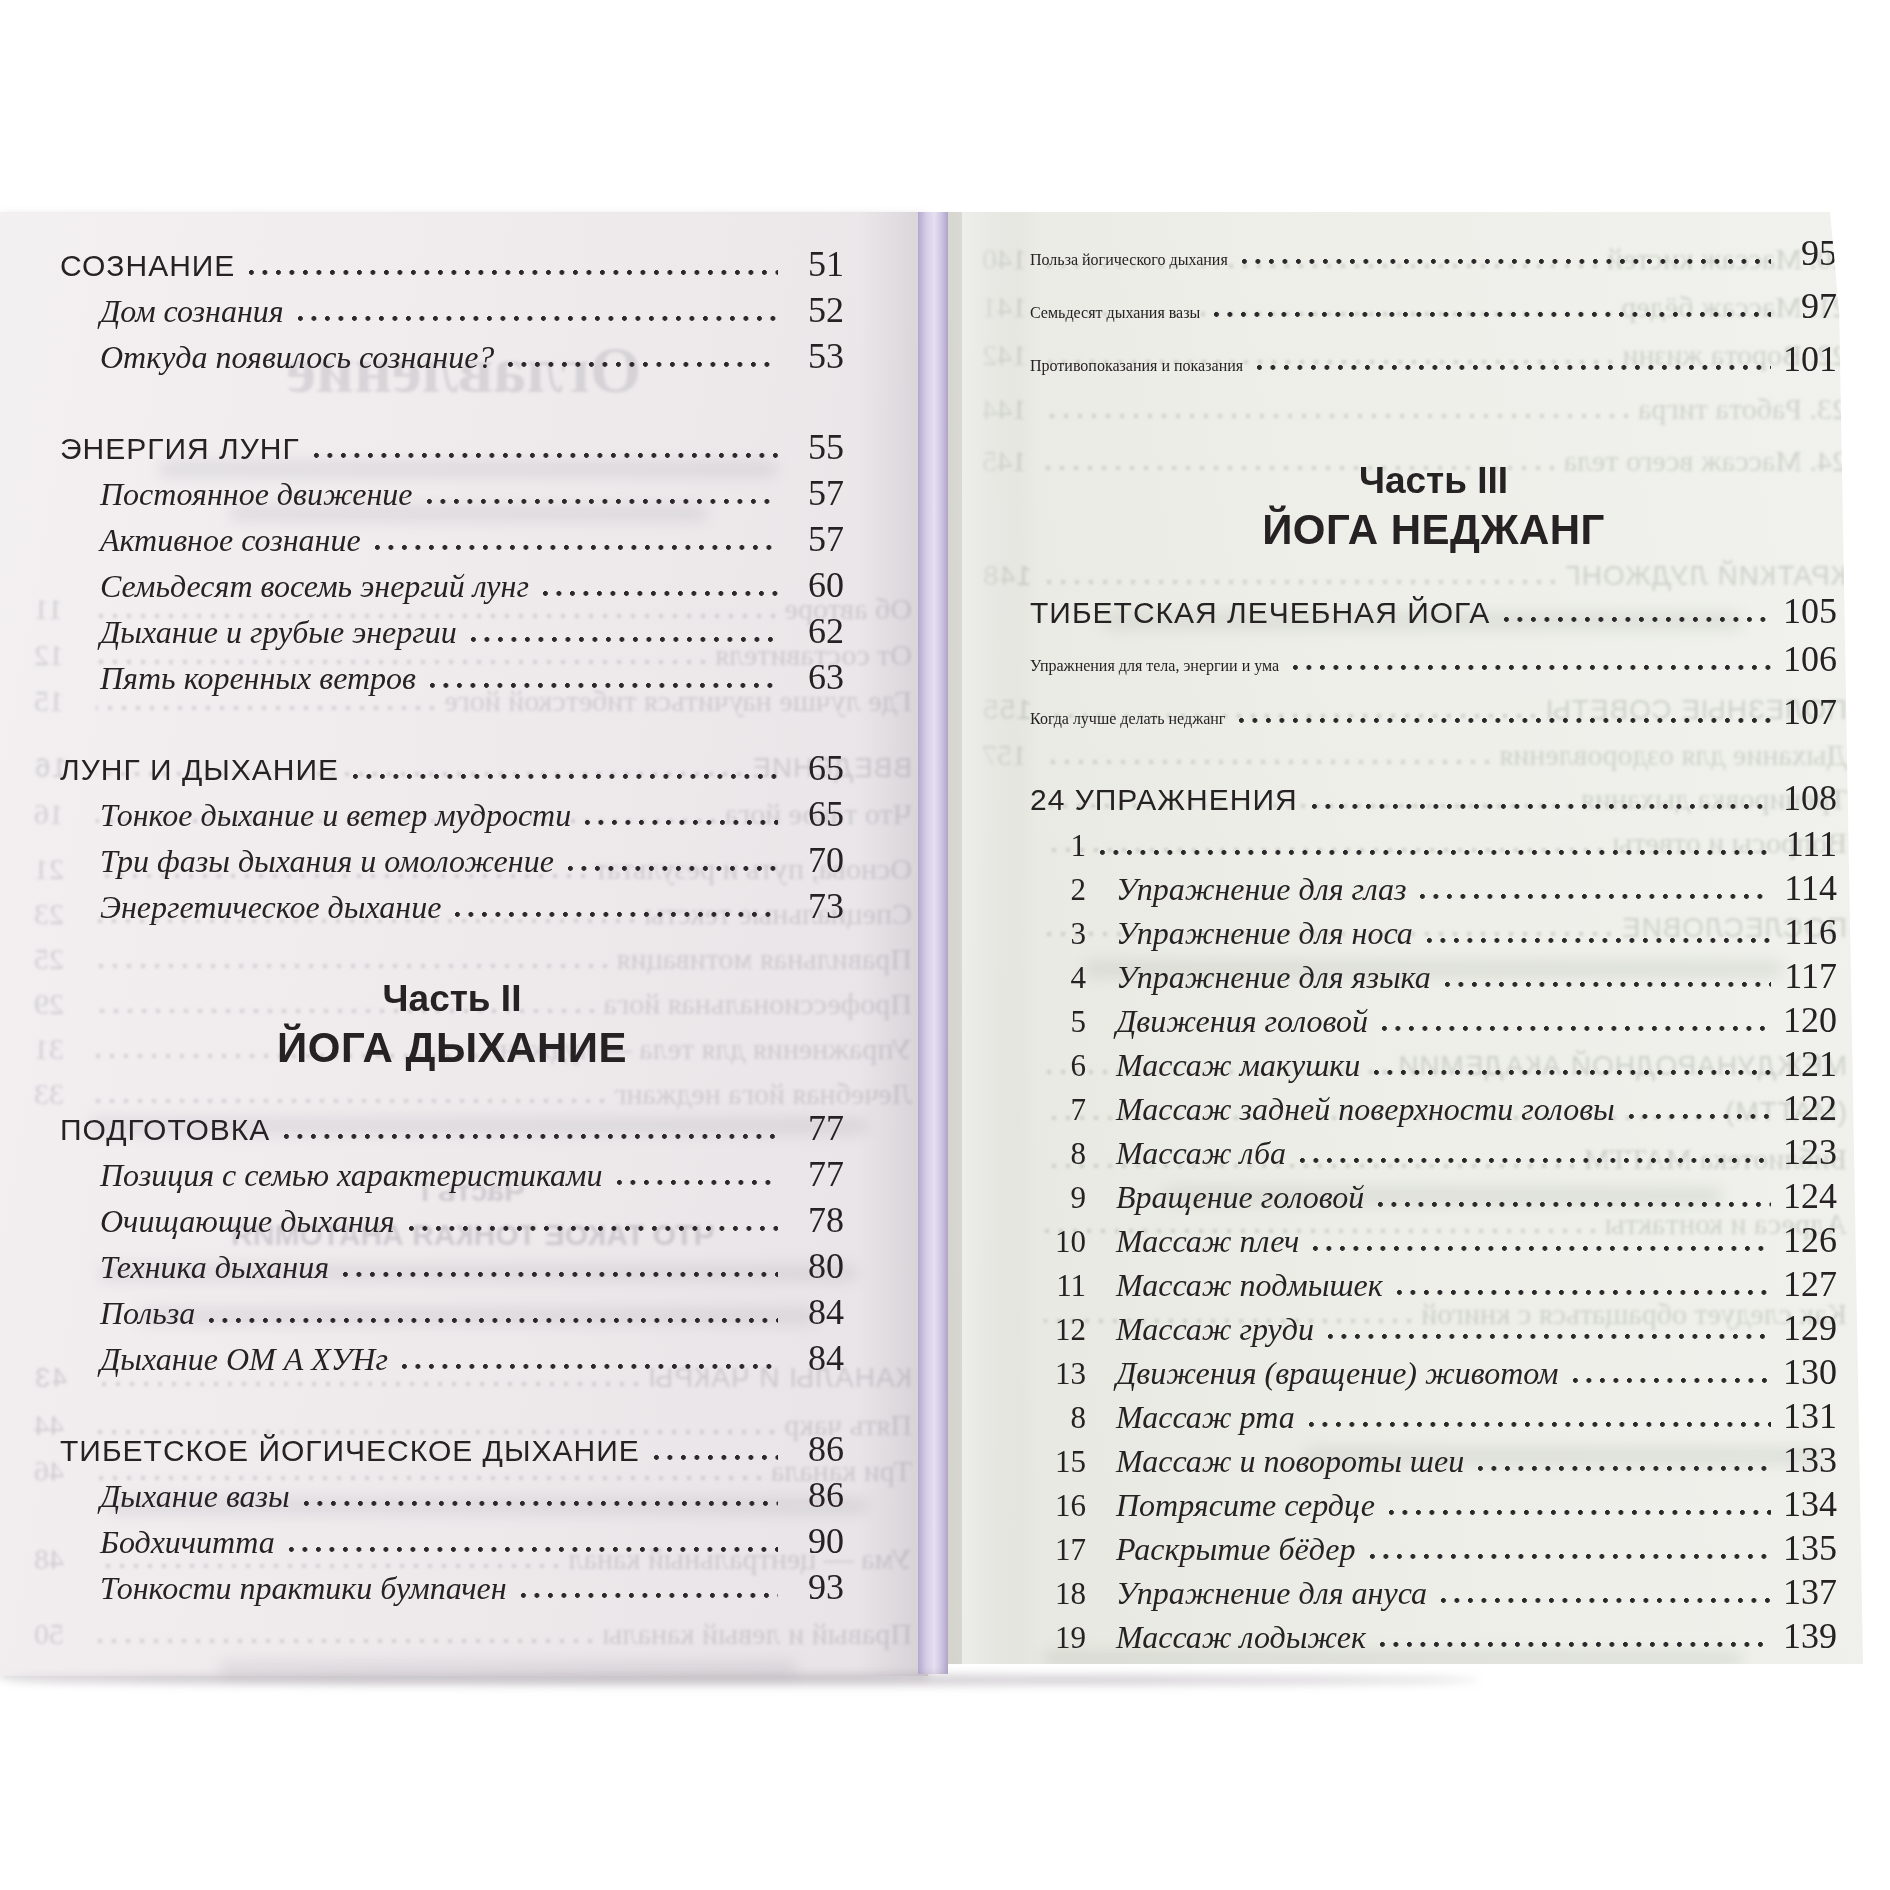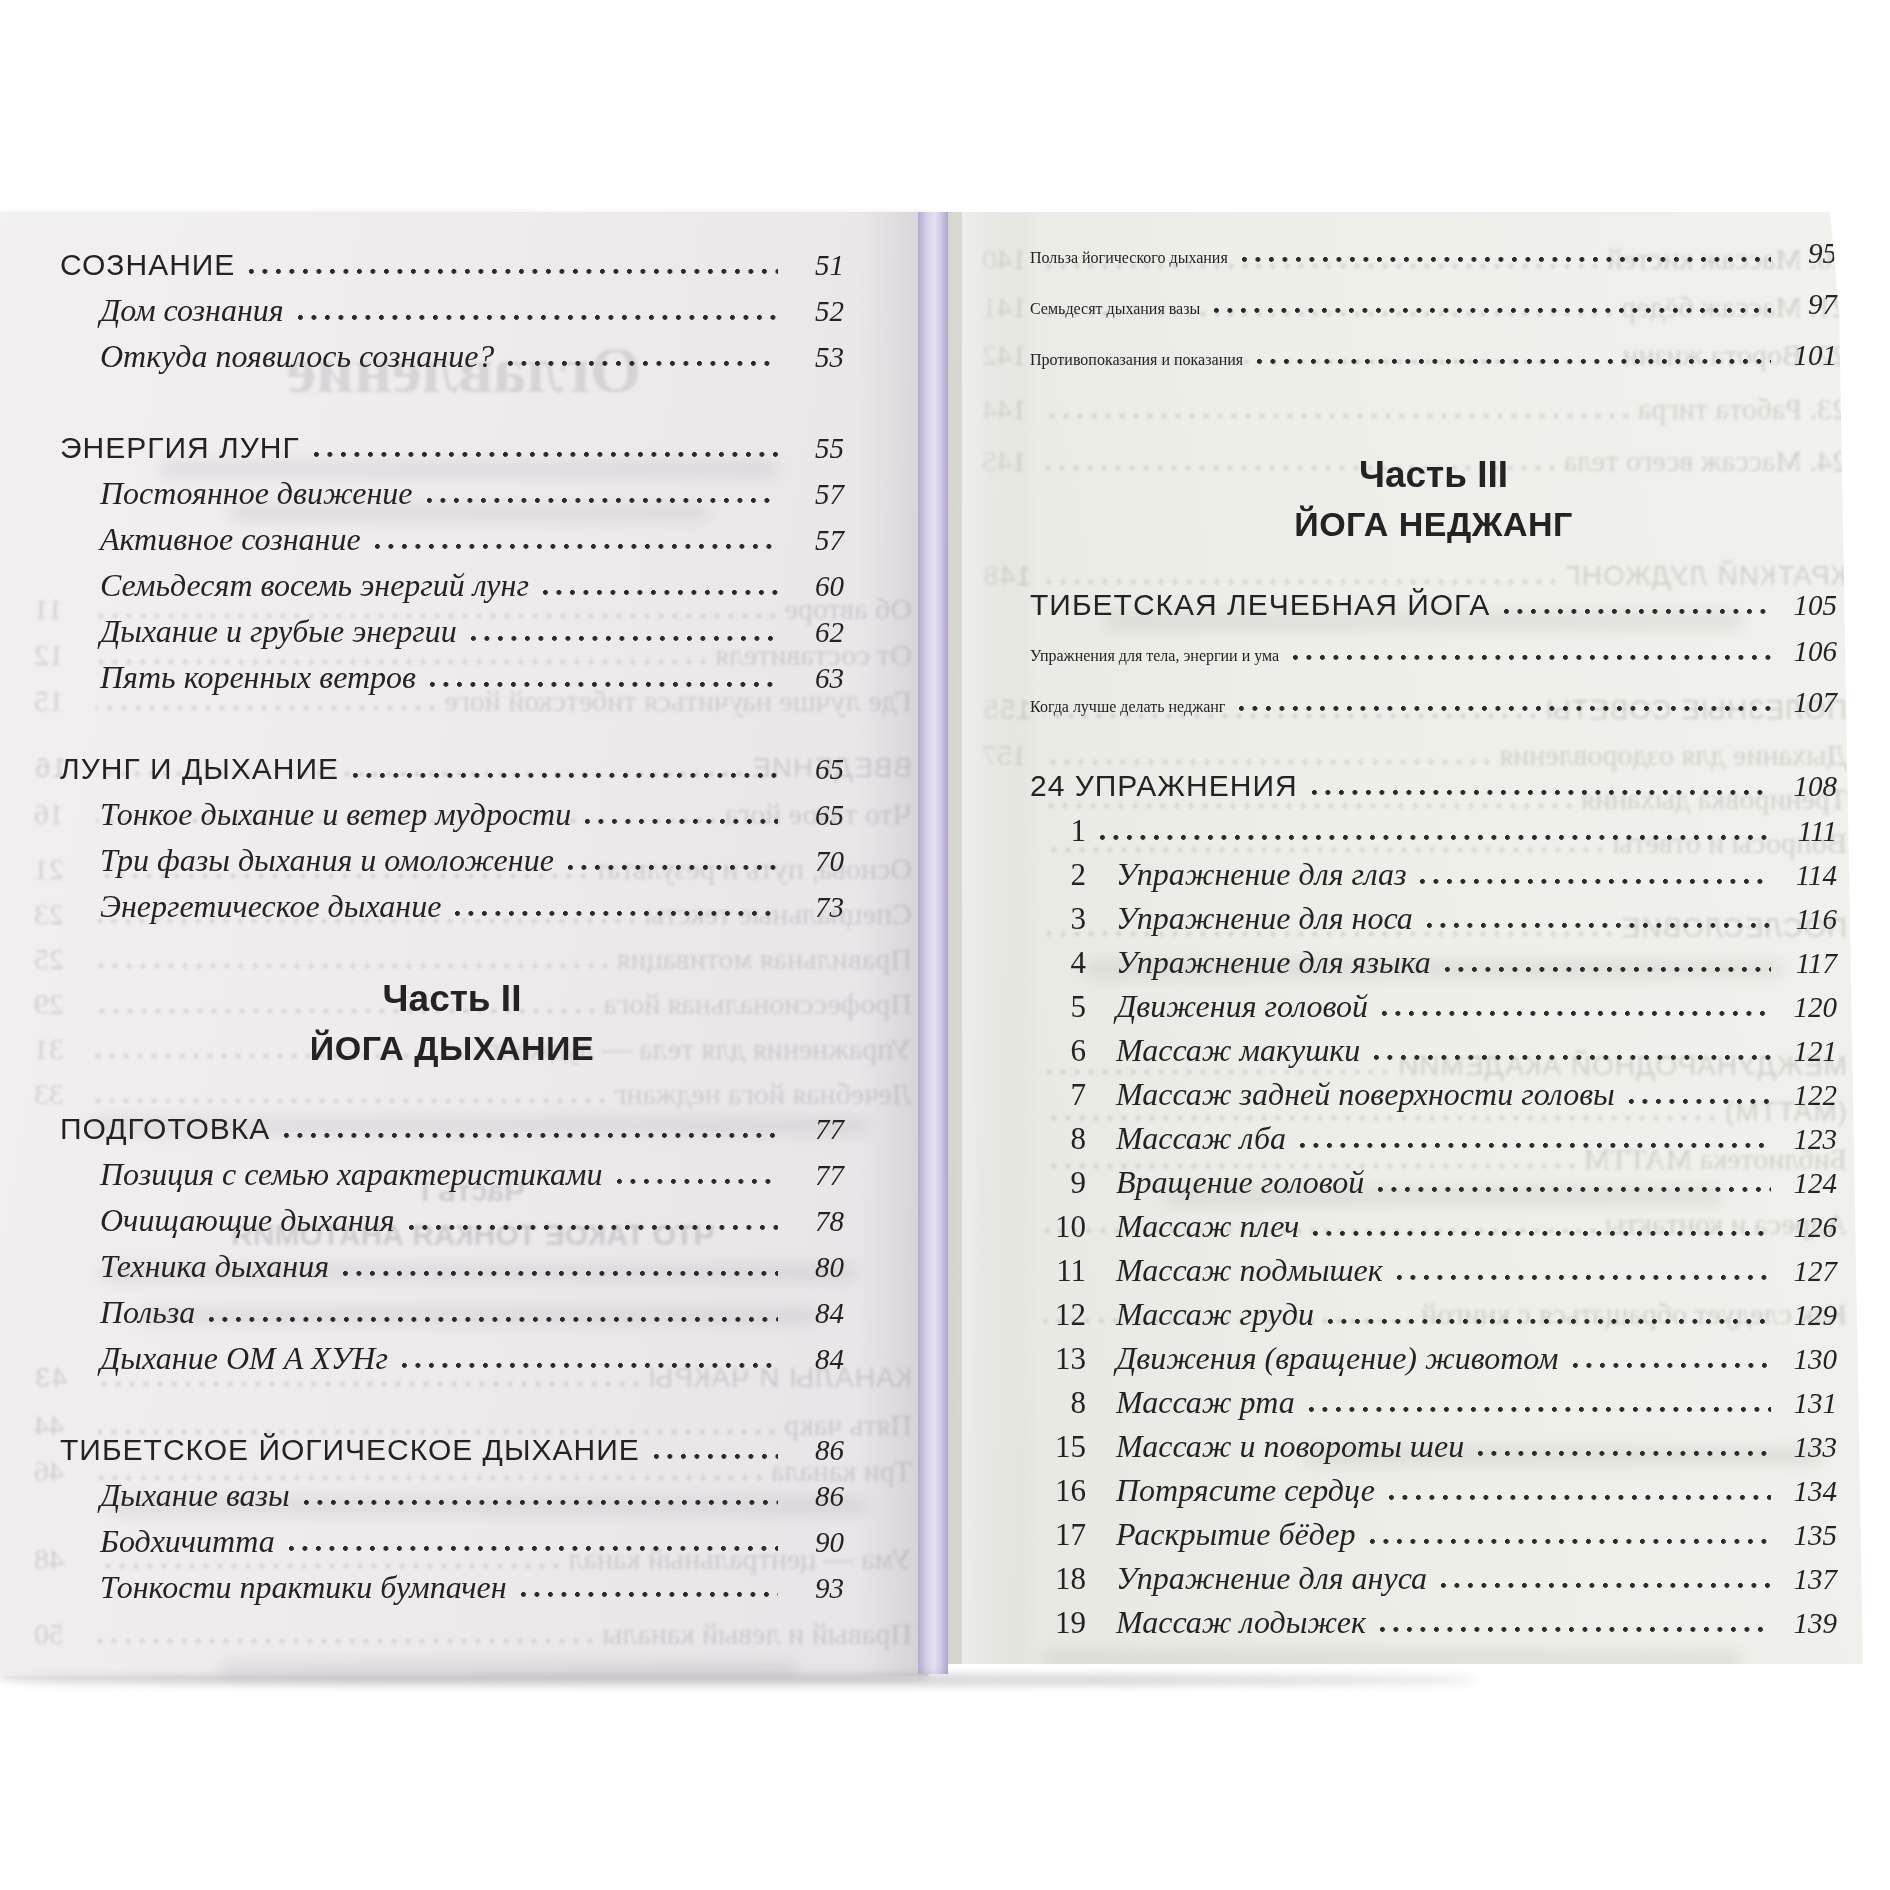--- a/index.html
+++ b/index.html
@@ -36,25 +36,25 @@
   .toc-right .row.n{line-height:43px;}
   .gap{height:45px;}  .gap-lg{height:68px;}  .gap-sm{height:33px;}
   .row.h .title{font-family:"Liberation Sans",sans-serif;font-size:30px;letter-spacing:1px;}
   .row.s{padding-left:40px;}
   .row.s .title,.row.n .title{font-size:32px;font-style:italic;}
   .row .num-col{width:56px;text-align:right;font-size:31px;flex:none;}
   .row.n .title{padding-left:30px;}
   .lead{flex:1 1 auto;min-width:24px;height:7px;margin-left:14px;margin-right:4px;
     background-image:radial-gradient(circle at 2.4px 3.4px,#2c282a 2.1px,rgba(0,0,0,0) 2.7px);
     background-size:13.5px 7px;background-repeat:repeat-x;background-position:0 100%;}
-  .pg{font-size:29px;min-width:62px;text-align:right;flex:none;font-style:italic;}
+  .pg{font-size:36px;min-width:62px;text-align:right;flex:none;}
   .row.part{display:block;text-align:center;font-family:"Liberation Sans",sans-serif;
     font-weight:bold;}
   .row.part1{font-size:37px;line-height:48px;}
-  .row.part2{font-size:34px;line-height:50px;letter-spacing:.5px;}
+  .row.part2{font-size:42px;line-height:50px;letter-spacing:.5px;}
 
   
   .ghost{position:absolute;inset:0;transform:scaleX(-1);pointer-events:none;
     filter:blur(1.5px);opacity:.34;}
   .ghost-left{color:#90909a;}
   .ghost-right{color:#8d968b;}
   .gbig{position:absolute;left:0;right:0;text-align:center;
     font-size:66px;font-weight:bold;opacity:.75;}
   .grow{position:absolute;left:16px;right:34px;display:flex;align-items:baseline;
     font-size:30px;white-space:nowrap;}

